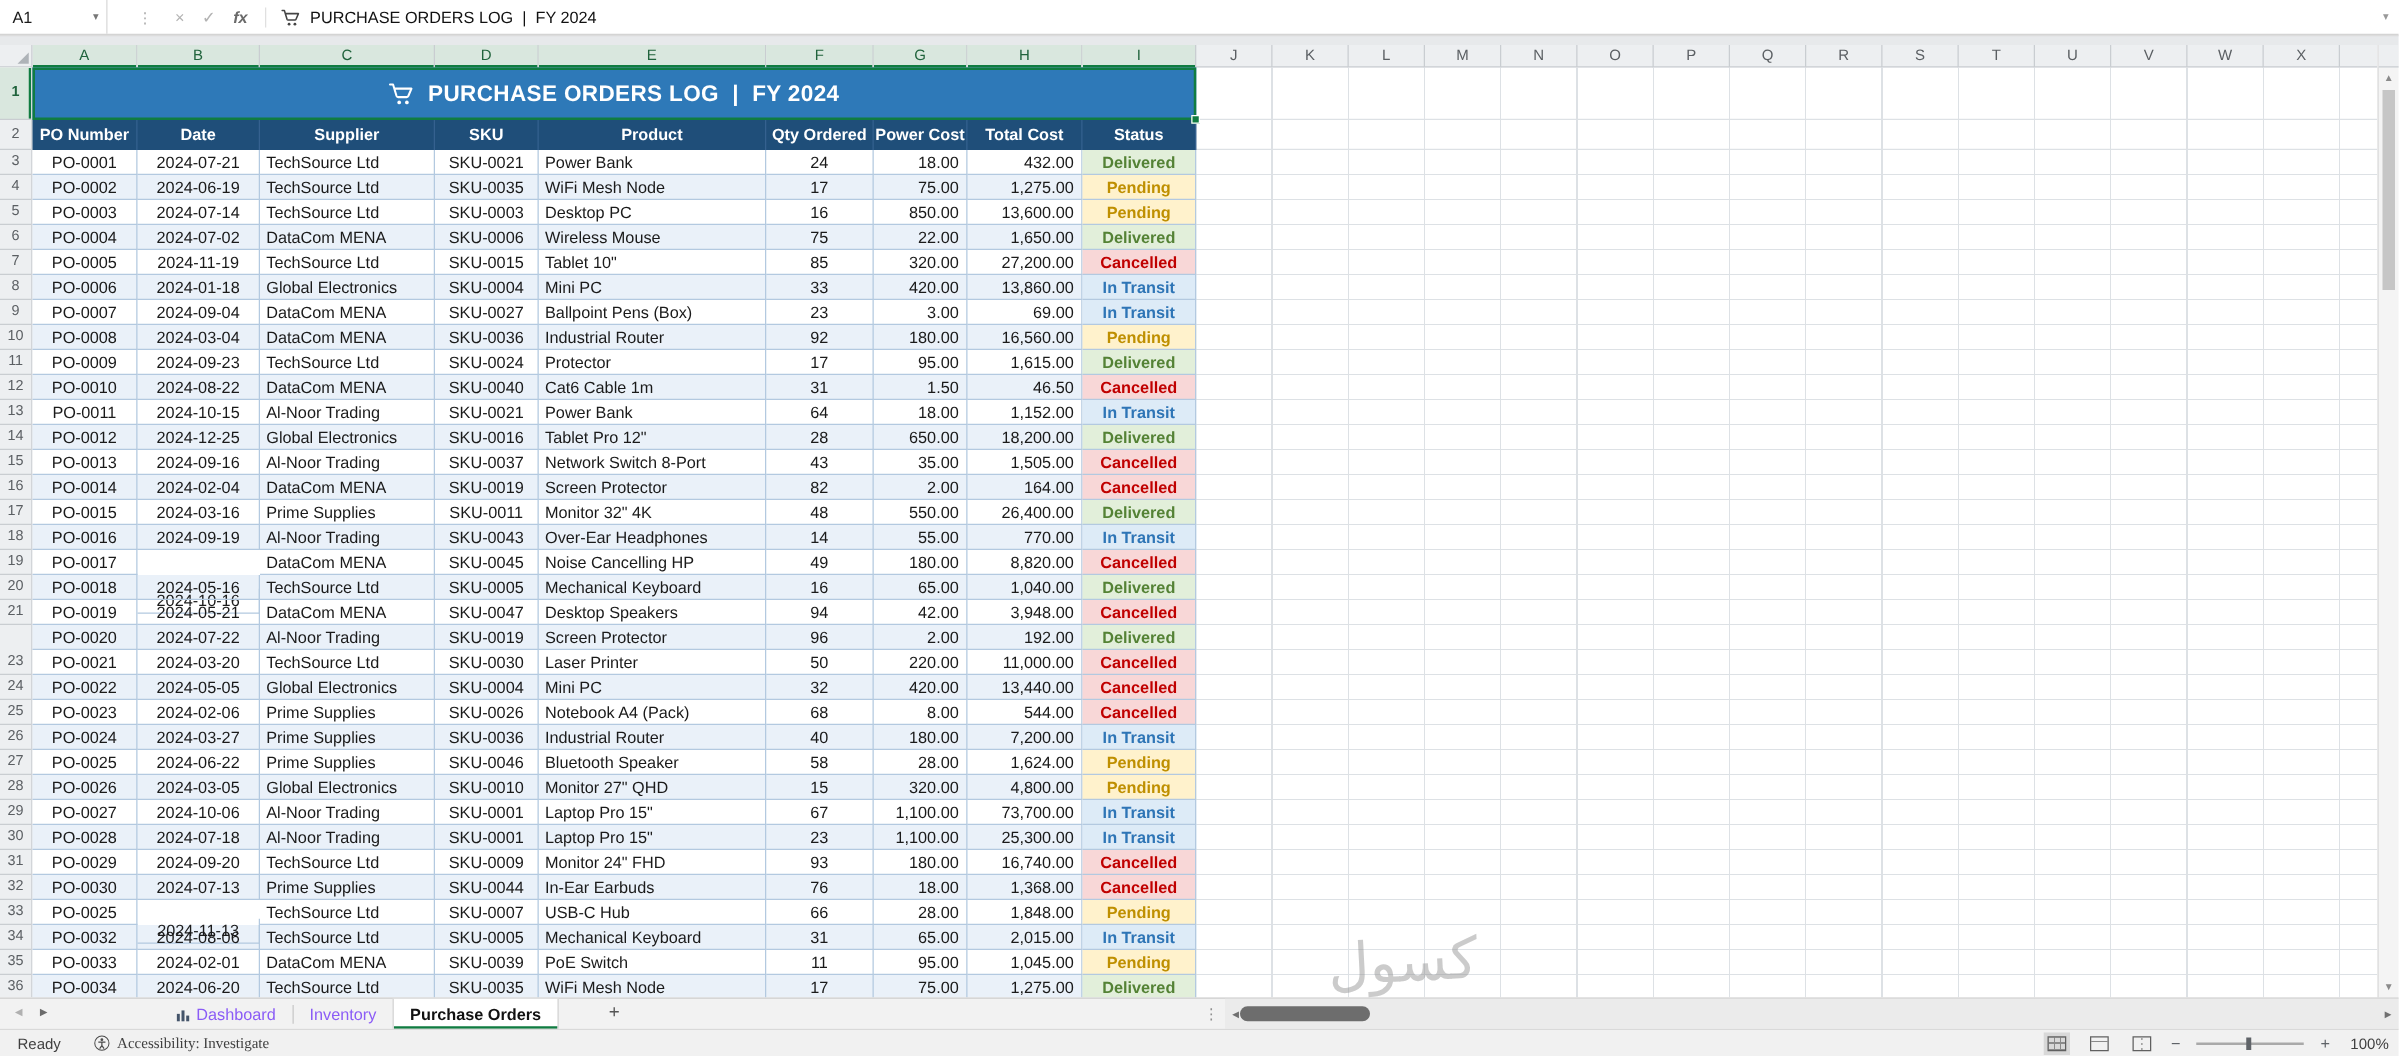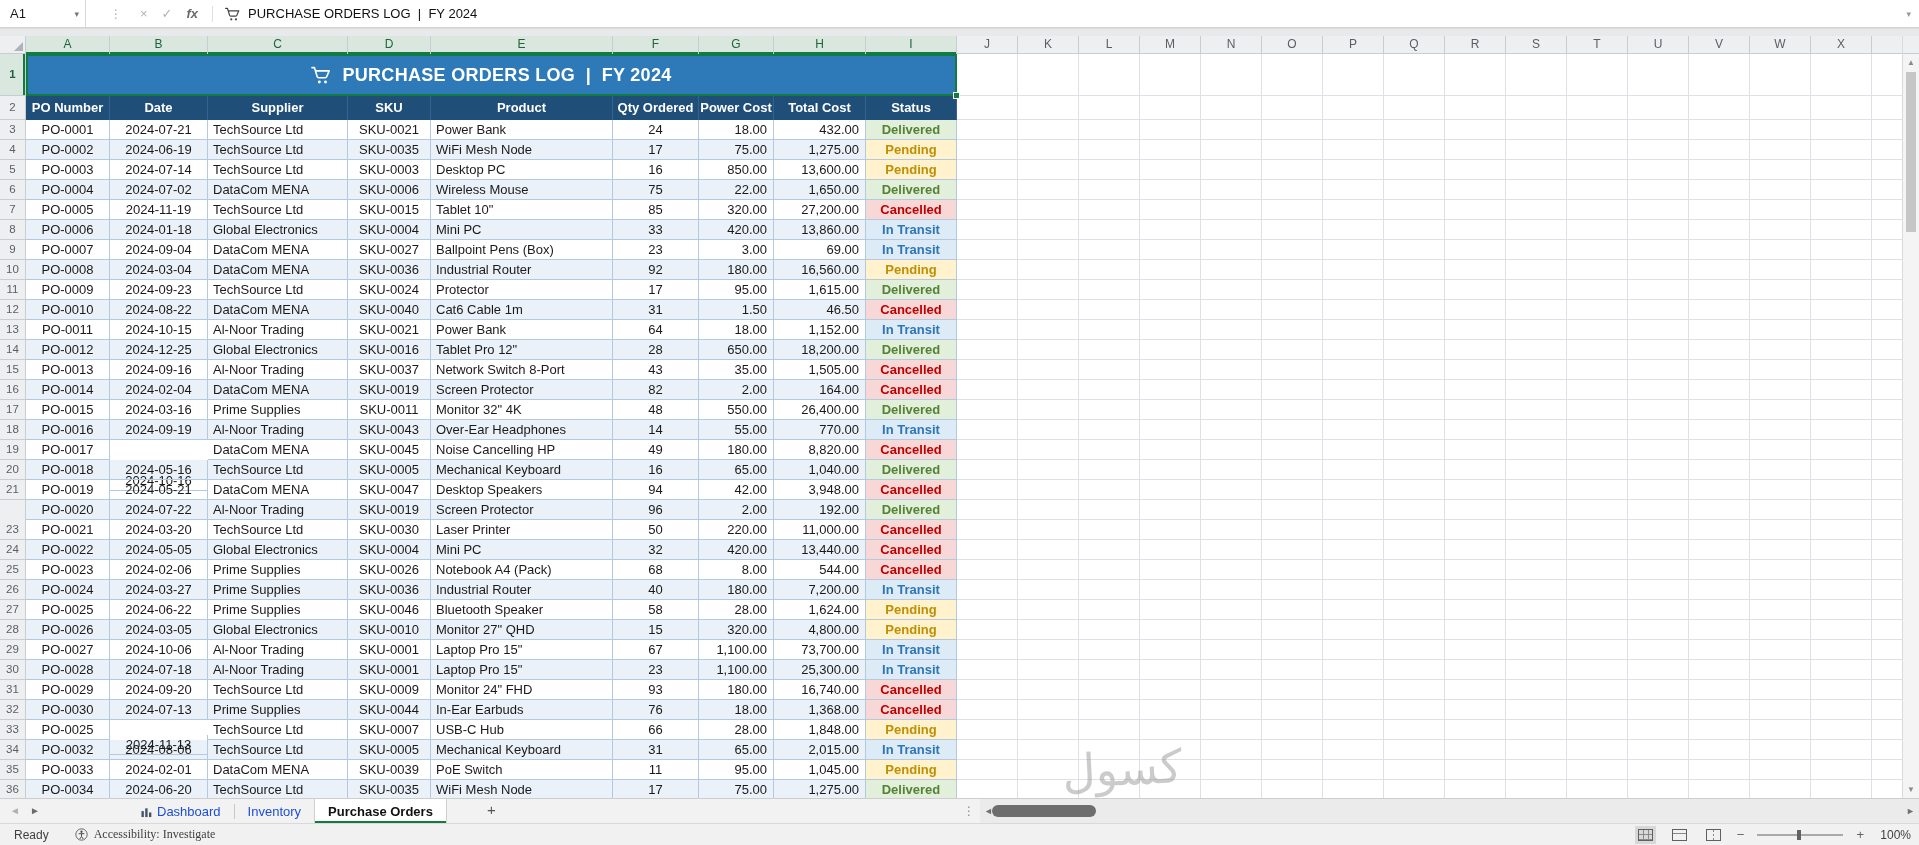--- a/index.html
+++ b/index.html
@@ -62,21 +62,21 @@
   .vcorner{height:18px;background:var(--chrome);border-bottom:1px solid var(--cborder);}
   .varrow{position:absolute;left:0;right:0;text-align:center;font-size:8px;color:#8a8a8a;}
   .varrow.up{top:22px;} .varrow.down{bottom:4px;}
   .vthumb{position:absolute;left:3px;right:3px;top:36px;height:160px;background:#C6C6C6;}
 
   
   .tabbar{position:absolute;top:798px;left:0;width:1919px;height:25px;background:#F2F2F2;border-top:1px solid #CDCDCD;font-size:13px;}
   .tnav{position:absolute;top:6px;font-size:10px;}
   .tnav.prev{left:10px;color:#B0B0B0;} .tnav.next{left:30px;color:#6b6b6b;}
   .tabs{position:absolute;left:128px;top:0;height:25px;display:flex;align-items:stretch;}
-  .tab{display:flex;align-items:center;gap:5px;padding:0 13px;color:#1d4ed8;line-height:24px;}
+  .tab{display:flex;align-items:center;gap:5px;padding:0 13px;color:#8b5cf6;line-height:24px;}
   .tab.active{background:#fff;border-left:1px solid #D0D0D0;border-right:1px solid #D0D0D0;box-shadow:inset 0 -3px 0 var(--sel);font-weight:700;color:#111;}
   .tsep{width:1px;background:#C8C8C8;margin:5px 0;}
   .addsheet{position:absolute;left:487px;top:2px;font-size:15px;color:#555;}
   .tdots{position:absolute;left:963px;top:5px;color:#8f8f8f;font-size:12px;}
   .hscroll{position:absolute;left:980px;right:0;top:0;bottom:0;background:#EBEBEB;}
   .harrow{position:absolute;top:7px;font-size:9px;color:#707070;}
   .harrow.left{left:4px;} .harrow.right{right:4px;}
   .hthumb{position:absolute;left:12px;top:6px;width:104px;height:12px;background:#6D6D6D;border-radius:6px;}
 
   

